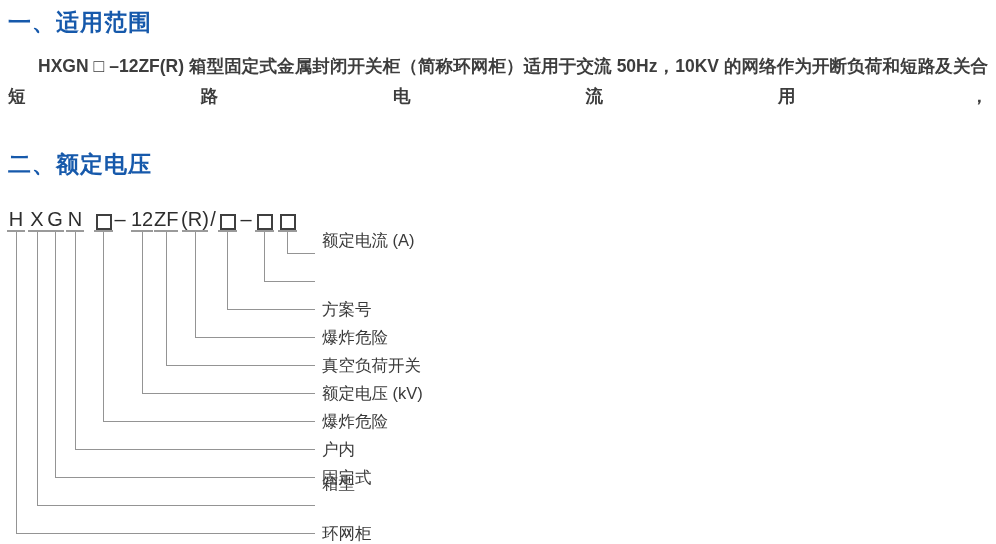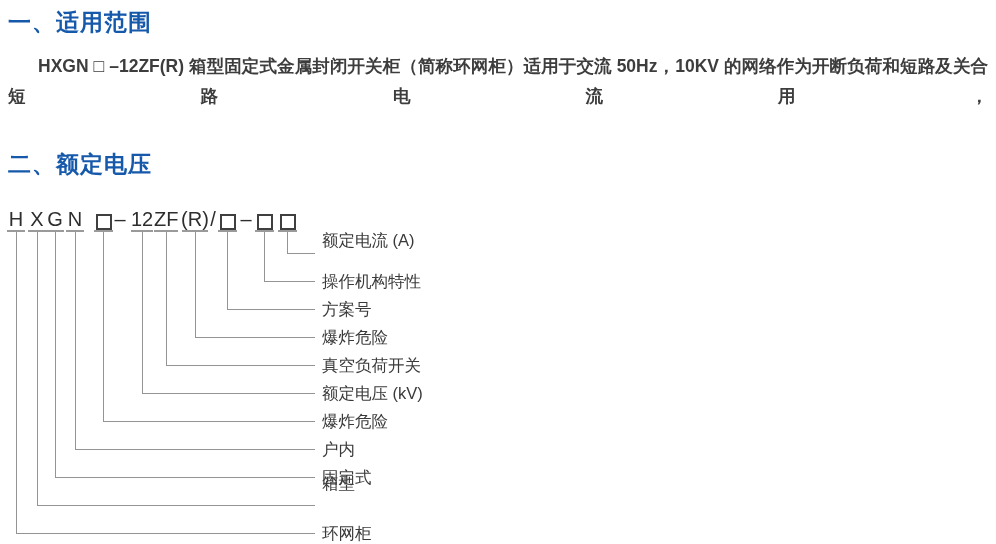--- a/index.html
+++ b/index.html
@@ -101,21 +101,20 @@
     <span class="hline" style="left:195px;top:337px;width:120px"></span>
     <span class="hline" style="left:166px;top:365px;width:149px"></span>
     <span class="hline" style="left:142px;top:393px;width:173px"></span>
     <span class="hline" style="left:103px;top:421px;width:212px"></span>
     <span class="hline" style="left:75px;top:449px;width:240px"></span>
     <span class="hline" style="left:55px;top:477px;width:260px"></span>
     <span class="hline" style="left:37px;top:505px;width:278px"></span>
     <span class="hline" style="left:16px;top:533px;width:299px"></span>
 
     <span class="dlabel" style="top:229px">额定电流 (A)</span>
-    <span class="dlabel" style="top:270px">操作机构特性</span>
     <span class="dlabel" style="top:298px">方案号</span>
     <span class="dlabel" style="top:326px">爆炸危险</span>
     <span class="dlabel" style="top:354px">真空负荷开关</span>
     <span class="dlabel" style="top:382px">额定电压 (kV)</span>
     <span class="dlabel" style="top:410px">爆炸危险</span>
     <span class="dlabel" style="top:438px">户内</span>
     <span class="dlabel" style="top:466px">固定式</span>
     <span class="dlabel" style="top:472px">箱型</span>
     <span class="dlabel" style="top:522px">环网柜</span>
 

